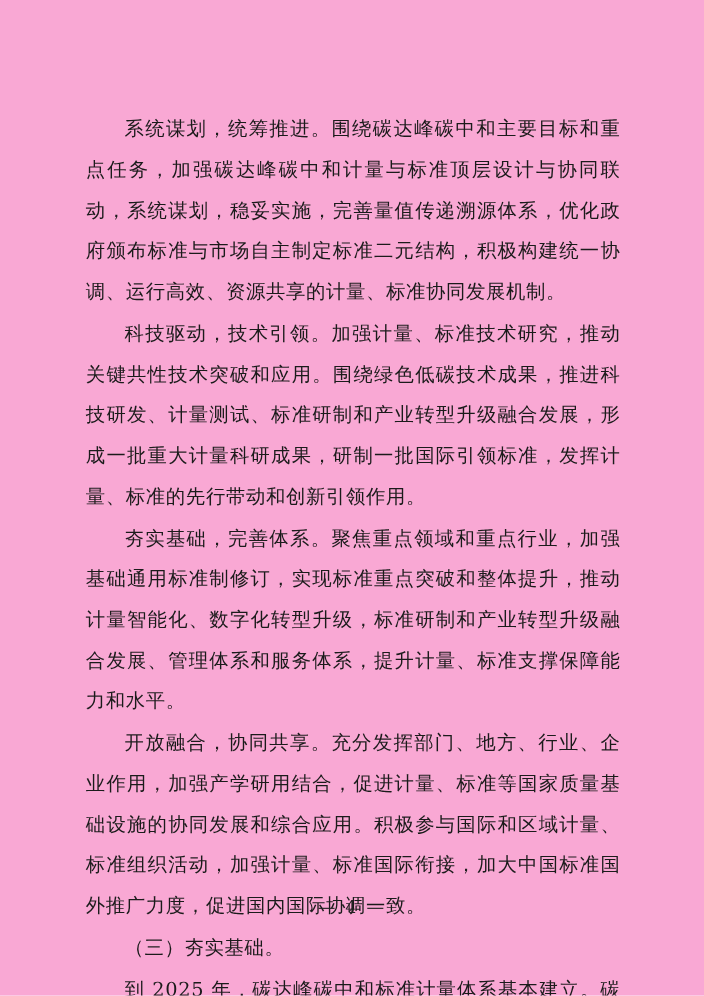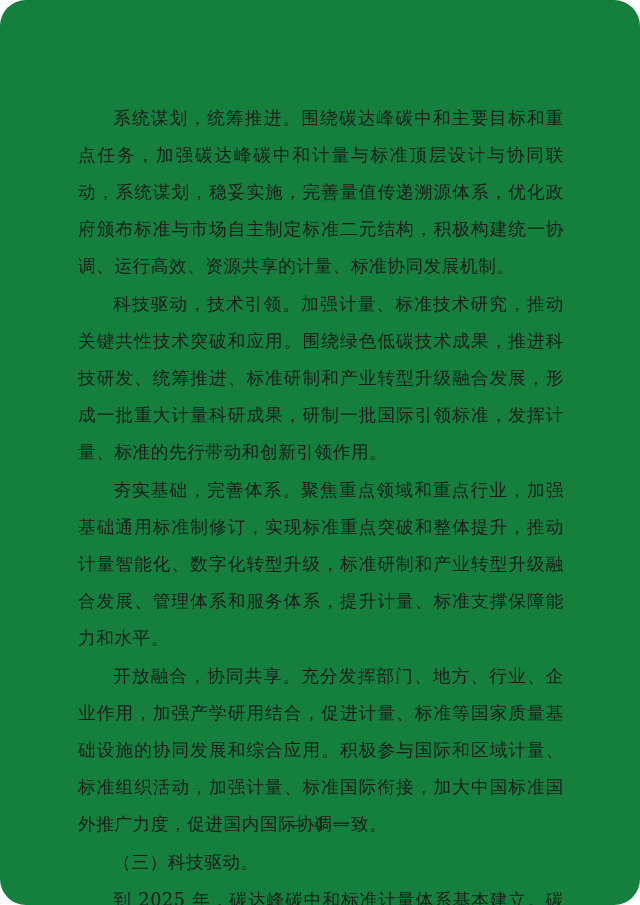--- a/index.html
+++ b/index.html
@@ -10,23 +10,22 @@
     width: 640px;
     height: 905px;
     background: #ffffff;
     font-family: "DejaVu Serif", "Liberation Serif", serif;
     overflow: hidden;
   }
   .page {
     position: relative;
     width: 640px;
     height: 905px;
-    background: #15803d;
+    background: #f9a8d4;
     box-sizing: border-box;
-    border-radius: 26px;
   }
   .doc-body {
     position: absolute;
     left: 78px;
     top: 100px;
     width: 486px;
   }
   .para {
     font-size: 17.6px;
     line-height: 37px;
@@ -50,20 +49,20 @@
     letter-spacing: 2px;
     font-family: "DejaVu Serif", "Liberation Serif", serif;
   }
 </style>
 </head>
 <body>
 
 <div class="page">
   <div class="doc-body">
     <p class="para">系统谋划，统筹推进。围绕碳达峰碳中和主要目标和重点任务，加强碳达峰碳中和计量与标准顶层设计与协同联动，系统谋划，稳妥实施，完善量值传递溯源体系，优化政府颁布标准与市场自主制定标准二元结构，积极构建统一协调、运行高效、资源共享的计量、标准协同发展机制。</p>
-    <p class="para">科技驱动，技术引领。加强计量、标准技术研究，推动关键共性技术突破和应用。围绕绿色低碳技术成果，推进科技研发、统筹推进、标准研制和产业转型升级融合发展，形成一批重大计量科研成果，研制一批国际引领标准，发挥计量、标准的先行带动和创新引领作用。</p>
+    <p class="para">科技驱动，技术引领。加强计量、标准技术研究，推动关键共性技术突破和应用。围绕绿色低碳技术成果，推进科技研发、计量测试、标准研制和产业转型升级融合发展，形成一批重大计量科研成果，研制一批国际引领标准，发挥计量、标准的先行带动和创新引领作用。</p>
     <p class="para">夯实基础，完善体系。聚焦重点领域和重点行业，加强基础通用标准制修订，实现标准重点突破和整体提升，推动计量智能化、数字化转型升级，标准研制和产业转型升级融合发展、管理体系和服务体系，提升计量、标准支撑保障能力和水平。</p>
     <p class="para">开放融合，协同共享。充分发挥部门、地方、行业、企业作用，加强产学研用结合，促进计量、标准等国家质量基础设施的协同发展和综合应用。积极参与国际和区域计量、标准组织活动，加强计量、标准国际衔接，加大中国标准国外推广力度，促进国内国际协调一致。</p>
-    <p class="para">（三）科技驱动。</p>
+    <p class="para">（三）夯实基础。</p>
     <p class="para">到 2025 年，碳达峰碳中和标准计量体系基本建立。碳相关计量基准、计量标准能力稳步提升，关键领域碳计量技术取得重</p>
   </div>
   <div class="page-number">— 4 —</div>
 </div>
 
 </body></html>

